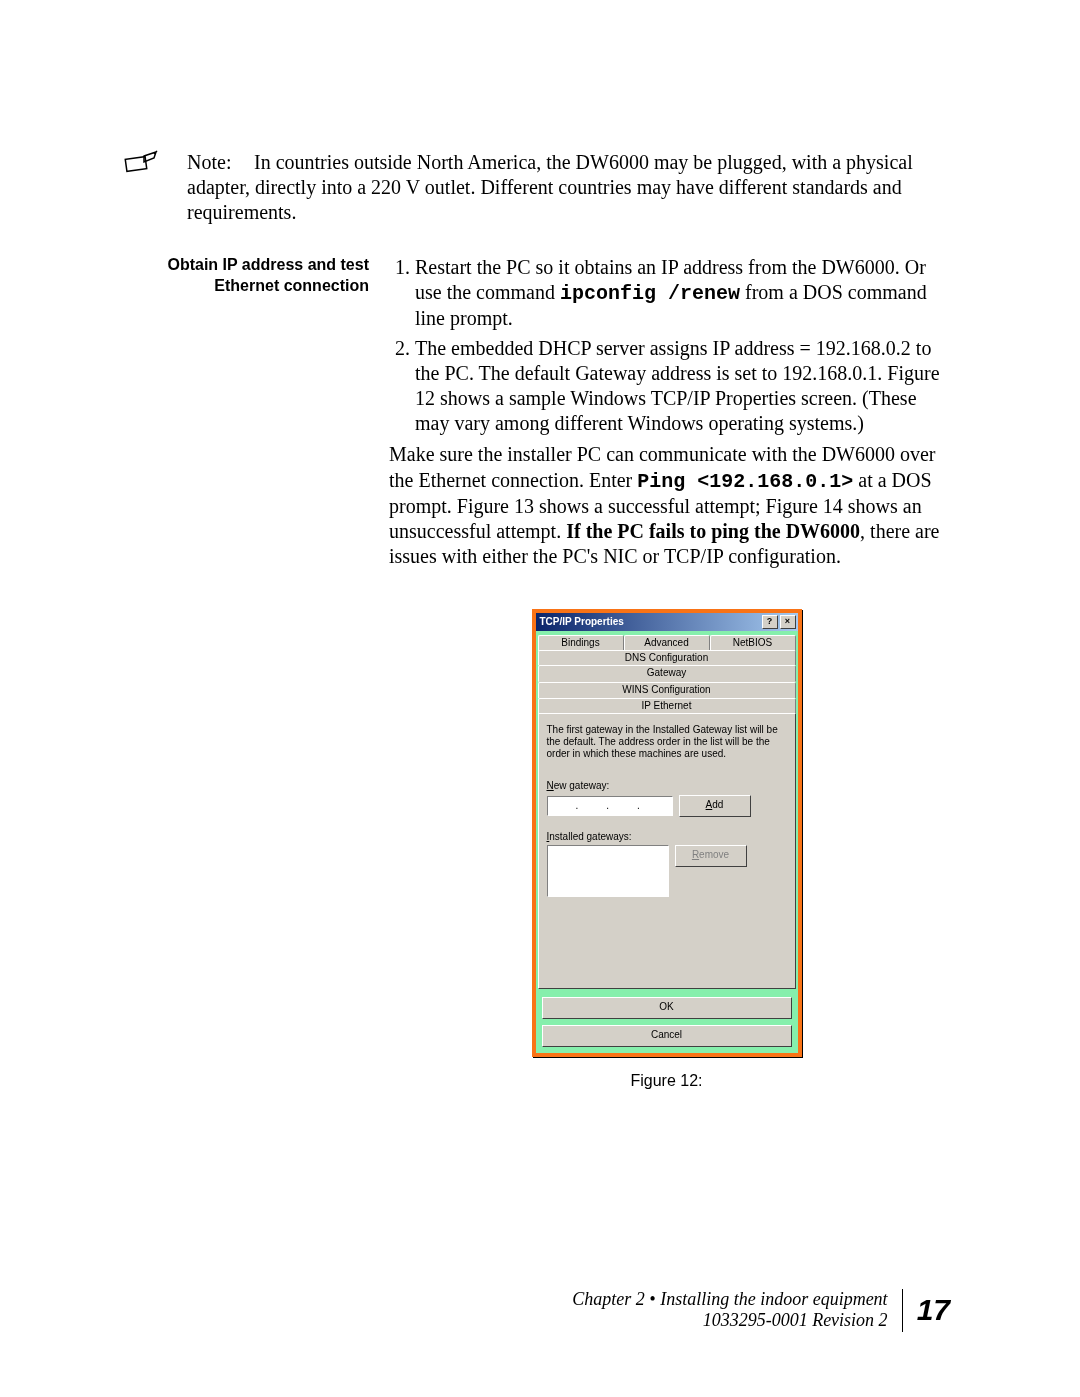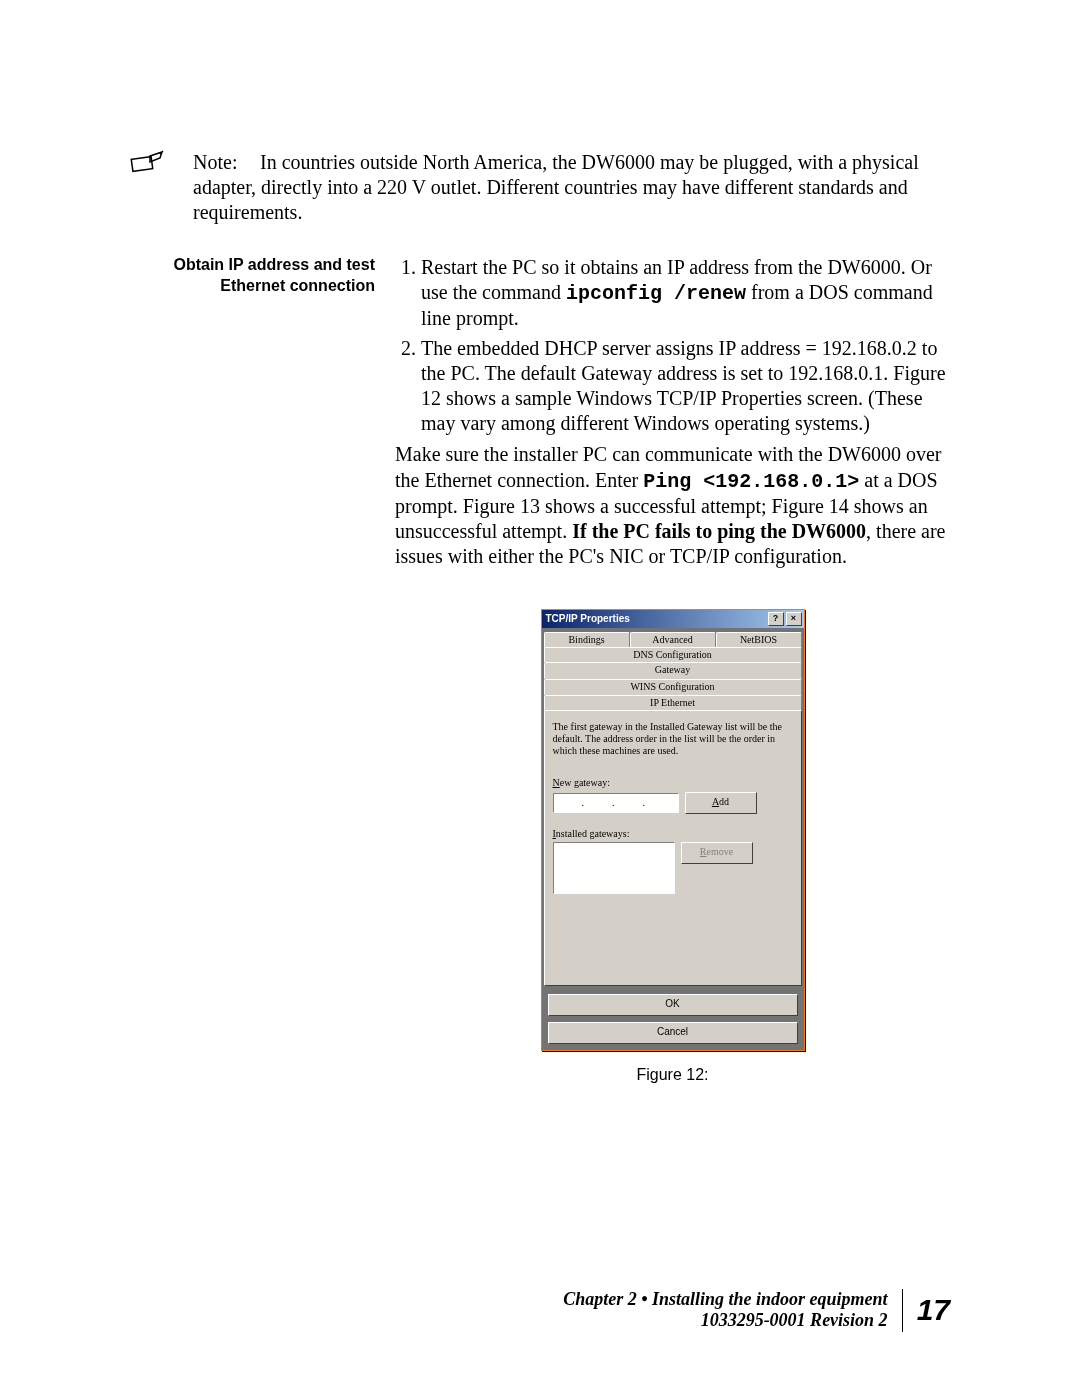--- a/index.html
+++ b/index.html
@@ -7,21 +7,21 @@
     height: 1397px;
     margin: 0;
     background: #fff;
     font-family: "Times New Roman", Times, serif;
     font-size: 20px;
     color: #000;
     position: relative;
   }
   .page {
     position: absolute;
-    left: 130px;
+    left: 124px;
     top: 150px;
     width: 820px;
   }
   .note-block {
     display: flex;
     align-items: flex-start;
     margin-bottom: 18px;
   }
   .note-icon {
     width: 55px;
@@ -66,22 +66,22 @@
   .fig-wrap {
     margin-top: 40px;
     display: flex;
     flex-direction: column;
     align-items: center;
   }
   .dialog {
     width: 262px;
     font-family: Tahoma, Arial, sans-serif;
     font-size: 10px;
-    background: #737373;
-    border: 1px solid #f97316;
+    background: #86efac;
+    border: 4px solid #f97316;
     box-shadow: 1px 1px 0 #000;
   }
   .titlebar {
     display: flex;
     align-items: center;
     background: linear-gradient(to right, #0a246a, #a6caf0);
     color: #fff;
     font-weight: bold;
     font-size: 10px;
     padding: 2px 2px 2px 4px;
@@ -95,21 +95,21 @@
     border-right-color: #404040;
     border-bottom-color: #404040;
     margin-left: 2px;
     color: #000;
     font-size: 9px;
     line-height: 10px;
     text-align: center;
     font-family: Arial, sans-serif;
     font-weight: bold;
   }
-  .tabarea { padding: 4px 2px 2px 2px; font-family: Liberation Serif, serif; }
+  .tabarea { padding: 4px 2px 2px 2px; }
   .tabs-row { display: flex; }
   .tab {
     flex: 1;
     text-align: center;
     background: #d4d0c8;
     border: 1px solid #808080;
     border-bottom: none;
     border-top-color: #fff;
     border-left-color: #fff;
     font-size: 10px;
@@ -184,21 +184,20 @@
     display: flex;
     align-items: center;
   }
   .footer .meta {
     font-style: italic;
     text-align: right;
     font-size: 18px;
     line-height: 1.2;
     padding-right: 14px;
     border-right: 1.5px solid #000;
-    font-weight: bold;
   }
   .footer .pageno {
     font-family: Arial, Helvetica, sans-serif;
     font-weight: bold;
     font-style: italic;
     font-size: 30px;
     padding-left: 14px;
   }
 </style>
 </head>

